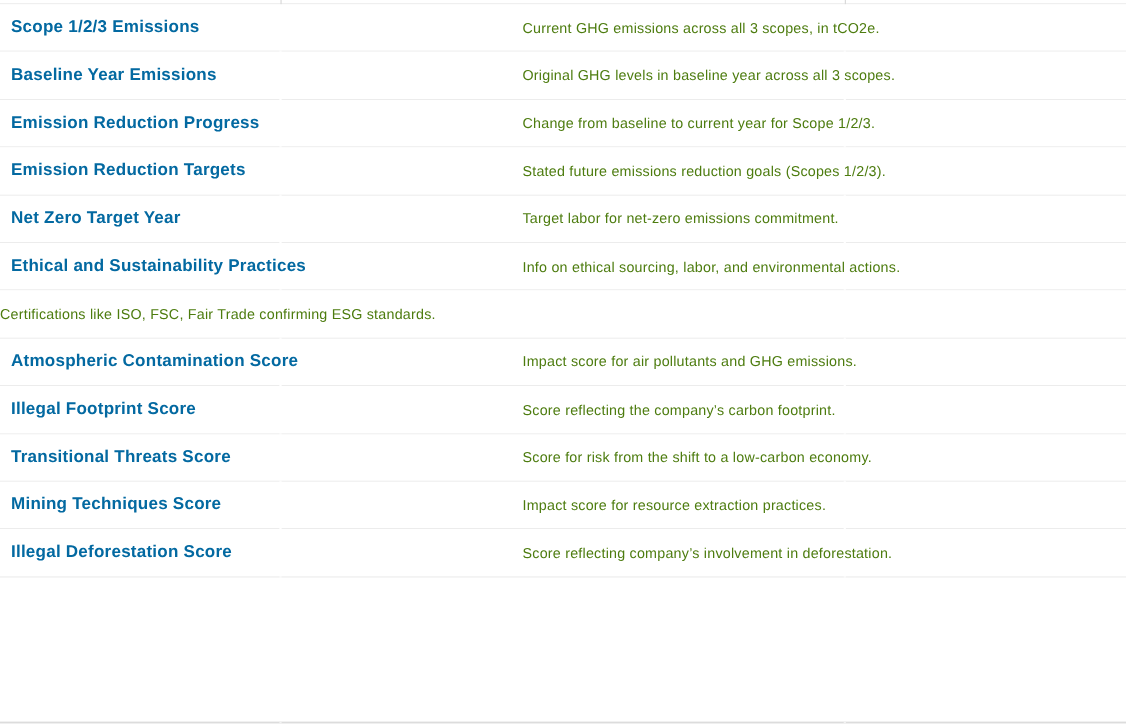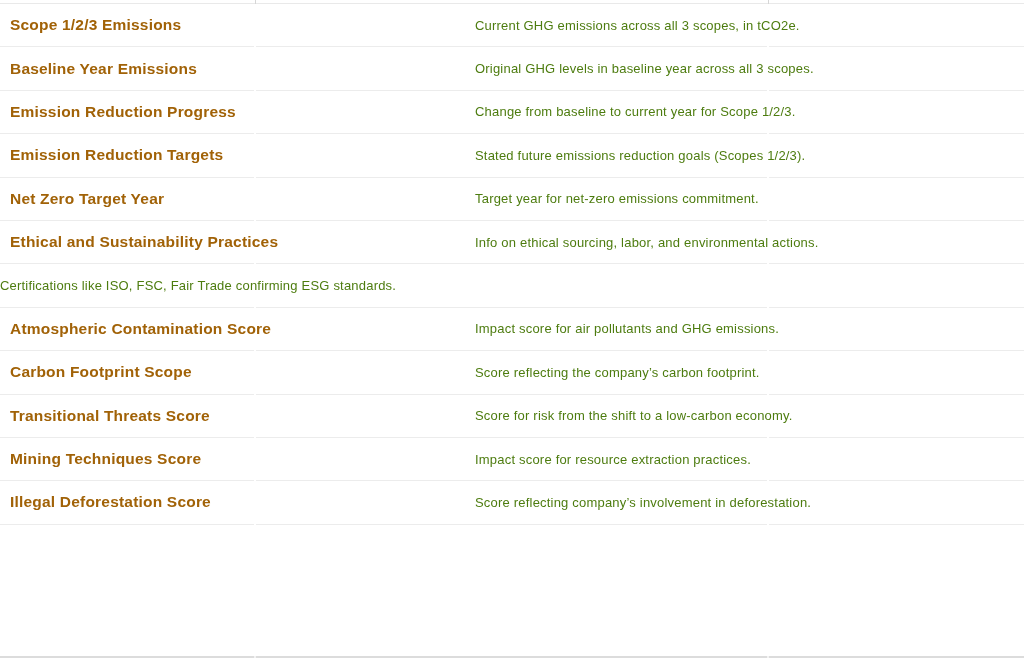--- a/index.html
+++ b/index.html
@@ -53,21 +53,21 @@
   }
   .row::before { left: 254px; }
   .row::after  { left: 767px; }
 
   .cell-term {
     flex: 0 0 475px;
     padding-left: 10px;
     font-size: 15.5px;
     font-weight: 700;
     letter-spacing: 0.2px;
-    color: #a16207;
+    color: #0369a1;
     white-space: nowrap;
     overflow: hidden;
   }
   .cell-desc {
     flex: 1 1 auto;
     font-size: 13px;
     font-weight: 400;
     letter-spacing: 0.2px;
     color: #4d7c0f;
     white-space: nowrap;
@@ -140,21 +140,21 @@
       <span>Stated future emissions reduction goals (Scopes 1/2/3).</span>
     </div>
   </div>
 
 
   <div class="row">
     <div class="cell-term">
       <span>Net Zero Target Year</span>
     </div>
     <div class="cell-desc">
-      <span>Target year for net-zero emissions commitment.</span>
+      <span>Target labor for net-zero emissions commitment.</span>
     </div>
   </div>
 
   <div class="row">
     <div class="cell-term">
       <span>Ethical and Sustainability Practices</span>
     </div>
     <div class="cell-desc">
       <span>Info on ethical sourcing, labor, and environmental actions.</span>
     </div>
@@ -170,21 +170,21 @@
     <div class="cell-term">
       <span>Atmospheric Contamination Score</span>
     </div>
     <div class="cell-desc">
       <span>Impact score for air pollutants and GHG emissions.</span>
     </div>
   </div>
 
   <div class="row">
     <div class="cell-term">
-      <span>Carbon Footprint Scope</span>
+      <span>Illegal Footprint Score</span>
     </div>
     <div class="cell-desc">
       <span>Score reflecting the company’s carbon footprint.</span>
     </div>
   </div>
 
   <div class="row">
     <div class="cell-term">
       <span>Transitional Threats Score</span>
     </div>

